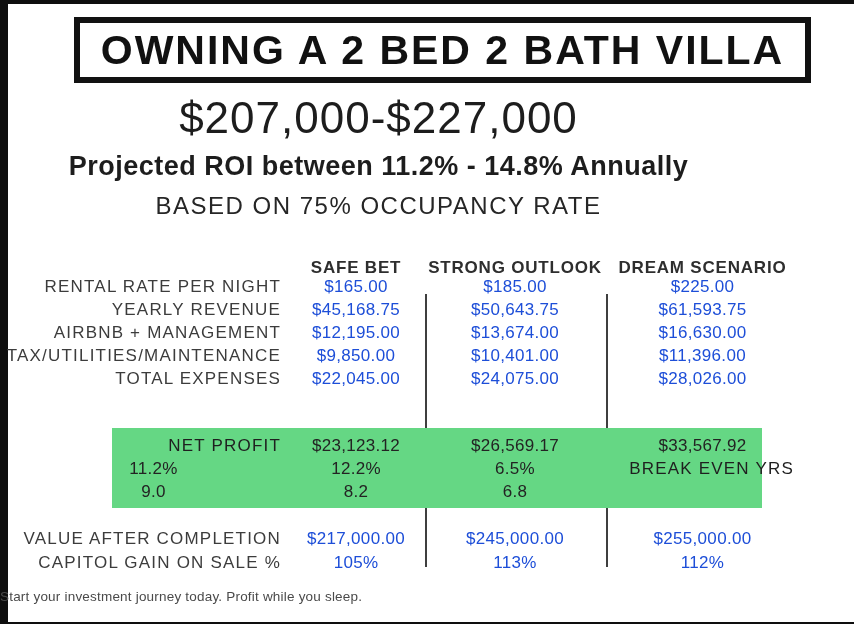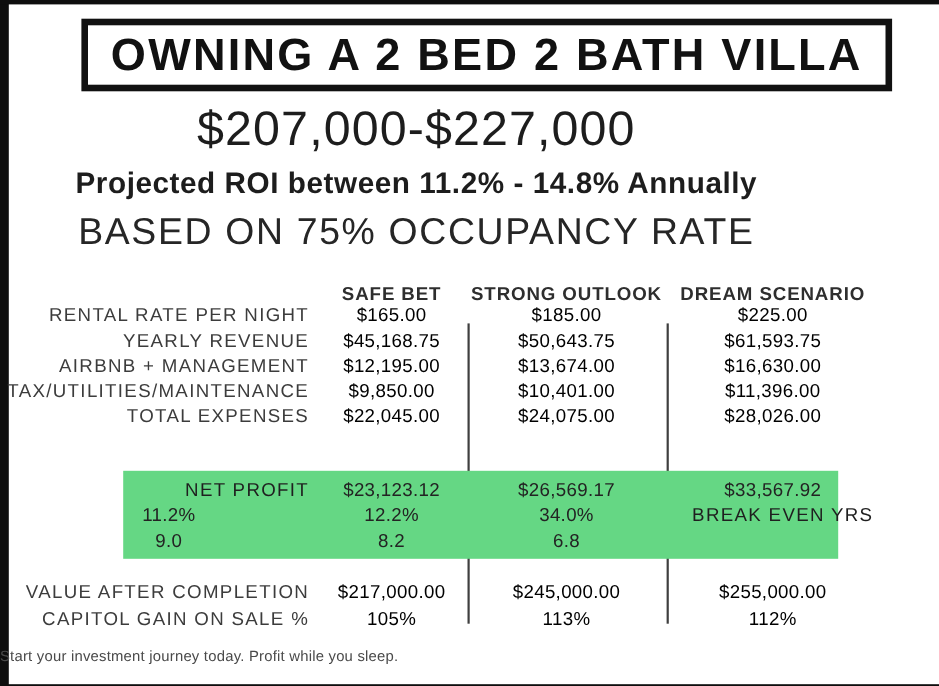--- a/index.html
+++ b/index.html
@@ -26,29 +26,29 @@
   }
   .title-text{
     font-size:41px;font-weight:bold;color:#111111;
     letter-spacing:2px;white-space:nowrap;
   }
 
   
   .hero{position:absolute;left:0;top:94px;width:757px;text-align:center;color:#1d1d1d;}
   .hero .price{font-size:44px;font-weight:400;letter-spacing:1px;line-height:1.1;}
   .hero .roi{font-size:27px;font-weight:bold;margin-top:9px;letter-spacing:0.5px;}
-  .hero .occupancy{font-size:34px;font-weight:400;margin-top:10px;letter-spacing:1.5px;color:#262626;}
+  .hero .occupancy{font-size:24px;font-weight:400;margin-top:10px;letter-spacing:1.5px;color:#262626;}
 
   
   .grid{
     position:absolute;left:20px;width:800px;
     display:grid;grid-template-columns:267px 138px 180px 195px;
   }
   .cell{display:flex;align-items:center;justify-content:center;
-    font-size:17px;letter-spacing:0.3px;white-space:nowrap;color:#000000;}
+    font-size:17px;letter-spacing:0.3px;white-space:nowrap;color:#1d4ed8;}
   .cell.label{justify-content:flex-end;padding-right:6px;letter-spacing:1.2px;color:#3c3c3c;}
   .cell.head{font-weight:bold;color:#2e2e2e;letter-spacing:0.8px;}
 
   .grid-top{top:252px;grid-auto-rows:23px;}
   .grid-top .head-row{height:42px;}
   .grid-top .cell.head{align-items:flex-start;padding-top:6px;}
 
   .green-band{
     position:absolute;left:112px;top:428px;width:650px;height:80px;
     background:#65d784;
@@ -125,21 +125,21 @@
   </div>
 
   <div class="grid grid-green">
     <div class="cell label">NET PROFIT</div>
     <div class="cell">$23,123.12</div>
     <div class="cell">$26,569.17</div>
     <div class="cell">$33,567.92</div>
 
     <div class="cell">11.2%</div>
     <div class="cell">12.2%</div>
-    <div class="cell">34.0%</div>
+    <div class="cell">6.5%</div>
 
     <div class="cell label">BREAK EVEN YRS</div>
     <div class="cell">9.0</div>
     <div class="cell">8.2</div>
     <div class="cell">6.8</div>
   </div>
 
   <div class="grid grid-bottom">
     <div class="cell label">VALUE AFTER COMPLETION</div>
     <div class="cell">$217,000.00</div>

